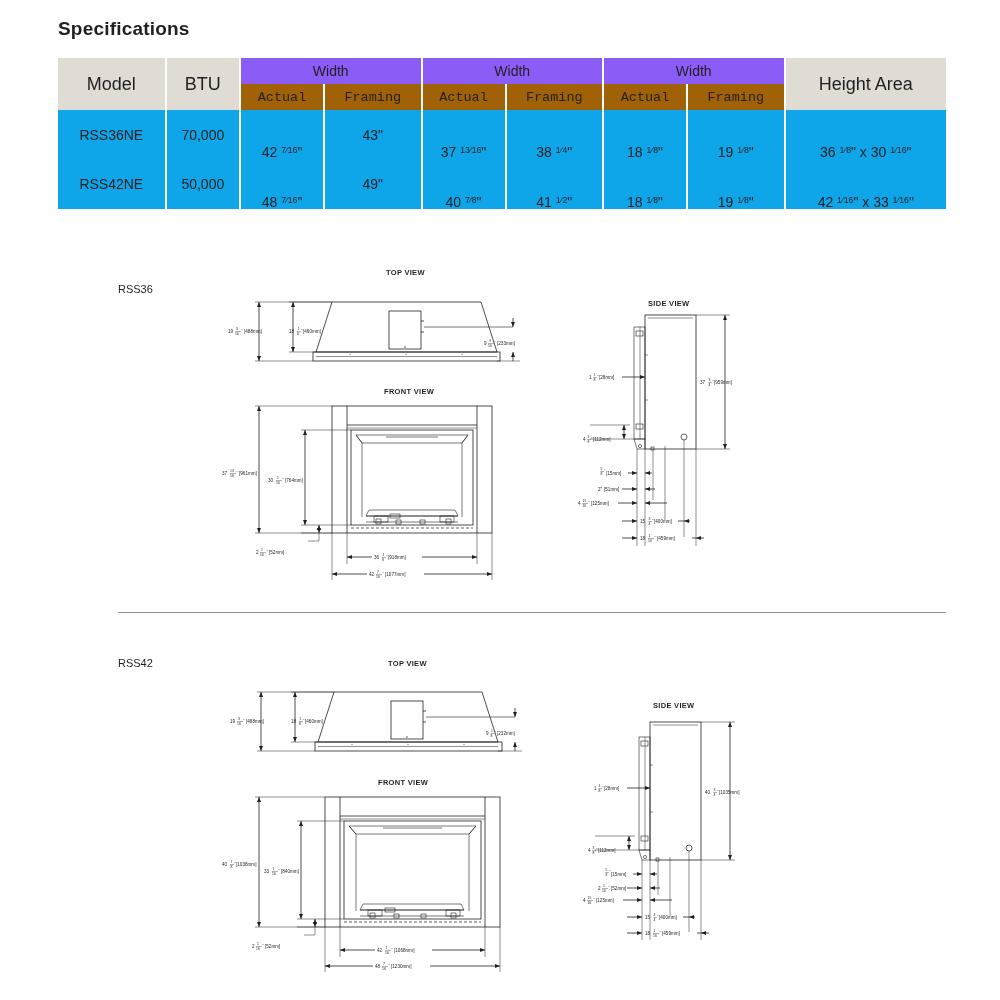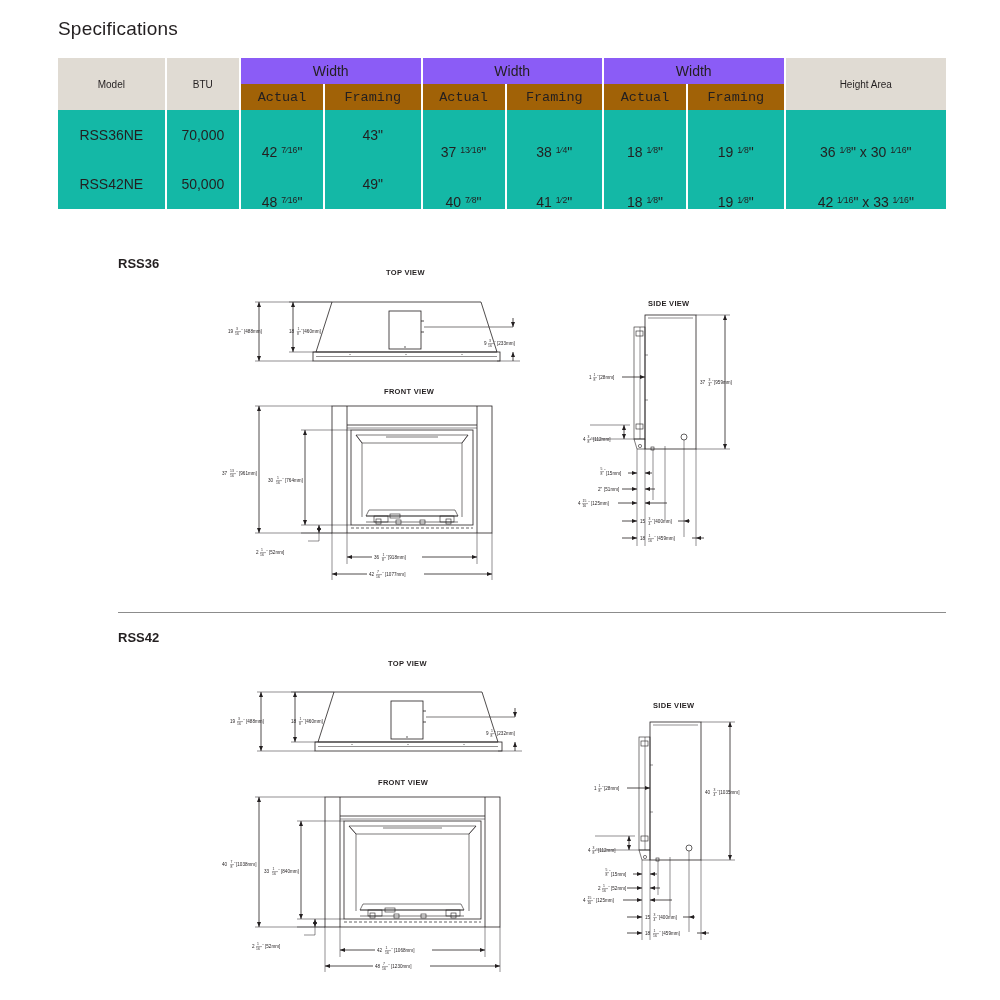--- a/index.html
+++ b/index.html
@@ -8,21 +8,21 @@
     background:#ffffff;
     font-family:"Liberation Sans", sans-serif;
     color:#231f20;
     position:relative;
     overflow:hidden;
   }
 
   
   .spec-title{
     position:absolute;left:58px;top:18px;
-    font-size:19px;font-weight:normal;letter-spacing:.2px;
+    font-size:19px;font-weight:bold;letter-spacing:.2px;
     color:#231f20;
   }
 
   
   .spec-table{
     position:absolute;left:58px;top:58px;
     width:888px;
     border-collapse:collapse;
     font-size:13.5px;
   }
@@ -35,26 +35,26 @@
   .hdr-tall{background:#e0dbd3;}
   .hdr-cell{
     height:26px;font-size:14px;color:#231f20;
     border-right:2px solid #ffffff;
   }
   .hdr-sub{
     height:26px;font-size:13.5px;color:#231f20;
     border-right:2px solid #ffffff;
   }
   .hdr-tall-cell{
-    height:52px;font-size:10px;color:#231f20;
+    height:52px;font-size:18px;color:#231f20;
     border-right:2px solid #ffffff;
   }
   .hdr-tall-cell.last{border-right:none;}
   .data-cell{
-    height:25px;font-size:14px;color:#231f20;background:#14b8a6;
+    height:25px;font-size:14px;color:#231f20;background:#0ea5e9;
     border-right:2px solid #ffffff;
     white-space:nowrap;
   }
   .data-cell.last{border-right:none;}
 
   
   .frac{
     display:inline-block;font-size:.62em;line-height:1;
     vertical-align:.42em;letter-spacing:0;margin-top:36px;
   }
@@ -63,21 +63,21 @@
   .frac sub{font-size:1em;vertical-align:0;}
 
   
   .divider{
     position:absolute;left:118px;width:828px;height:1px;
     background:#8c8c8c;
   }
 
   
   .model-label{
-    position:absolute;font-size:13px;font-weight:bold;color:#231f20;
+    position:absolute;font-size:11px;font-weight:normal;color:#231f20;margin-top:27px;
   }
 
   
   .view-title{
     position:absolute;font-size:7.5px;font-weight:bold;color:#231f20;
     letter-spacing:.3px;white-space:nowrap;
   }
   .dwg{position:absolute;}
   .dwg svg{display:block;overflow:visible;}
 

